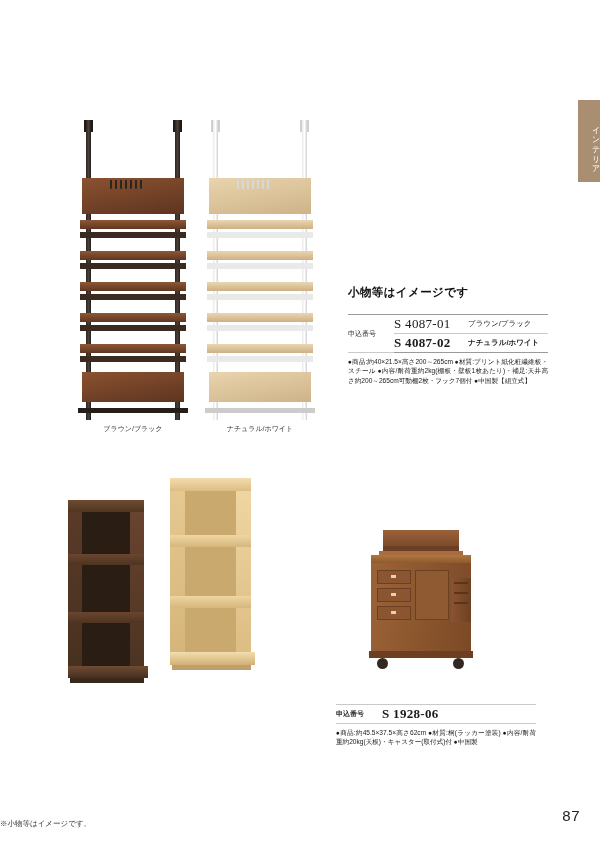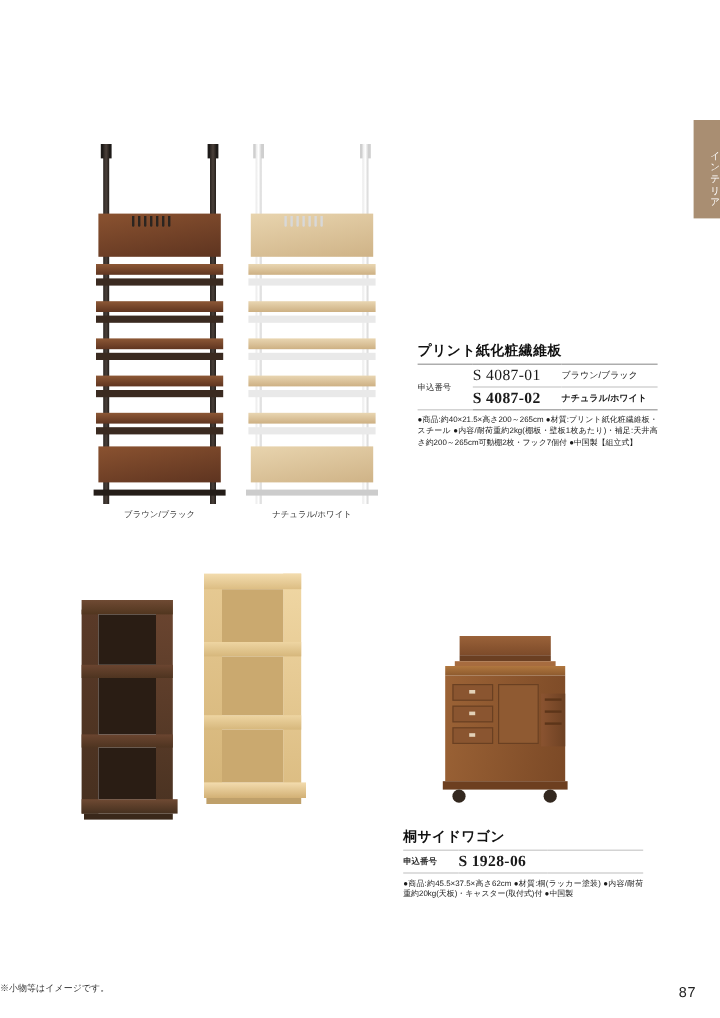--- a/index.html
+++ b/index.html
@@ -29,22 +29,22 @@
     text-align: center;
     padding-top: 9px;
     writing-mode: vertical-rl;
     text-orientation: upright;
   }
 
   
   .page-num {
     position: absolute;
     right: 20px;
-    bottom: 14px;
-    font-size: 12px;
+    bottom: 24px;
+    font-size: 15px;
     color: #222;
     letter-spacing: 0.5px;
   }
   .footnote {
     position: absolute;
     left: 0;
     right: 0;
     bottom: 19px;
     font-size: 7.5px;
     color: #333;
@@ -61,21 +61,21 @@
   .prod-title {
     font-size: 11.5px;
     font-weight: bold;
     letter-spacing: 0.4px;
     color: #111;
   }
 
   .code-table {
     width: 100%;
     border-collapse: collapse;
-    margin-top: 3px;
+    margin-top: 14px;
   }
   .code-table td {
     border-top: 0.6px solid #9a9a9a;
     border-bottom: 0.6px solid #9a9a9a;
     padding: 1px 0 1px 0;
     vertical-align: middle;
   }
   .code-table tr:first-child td { border-bottom: 0.4px solid #c9c9c9; }
   .code-table tr:last-child td { border-top: 0.4px solid #c9c9c9; font-weight: bold; }
   .cell-head {
@@ -238,21 +238,21 @@
     <div style="position:absolute;left:2px;right:2px;top:224px;height:9px;background:linear-gradient(180deg,#e9d6b2,#cdb083);"></div>
     <div style="position:absolute;left:2px;right:2px;top:236px;height:6px;background:#e9e9e9;"></div>
 
     <div style="position:absolute;left:4px;right:4px;top:252px;height:30px;background:linear-gradient(170deg,#e8d4ae,#cfb387);"></div>
     <div style="position:absolute;left:0;right:0;top:288px;height:5px;background:#cccccc;"></div>
   </div>
 
   <div class="caption-label" style="left:205px;top:424px;width:110px;">ナチュラル/ホワイト</div>
 
   <div class="info1">
-    <div class="prod-title">プリント紙化粧繊維板</div>
+    <div class="prod-title">小物等はイメージです</div>
     <table class="code-table">
       <tbody>
           <tr>
         <td class="cell-head" rowspan="2">申込番号</td>
         <td class="cell-code">S 4087-01</td>
         <td class="cell-var">ブラウン/ブラック</td>
       </tr>
       <tr>
         <td class="cell-code">S 4087-02</td>
         <td class="cell-var">ナチュラル/ホワイト</td>
@@ -323,21 +323,20 @@
     <div class="wg" style="left:99px;top:62px;width:14px;height:2px;background:#5c3519;"></div>
     <div class="wg" style="left:99px;top:72px;width:14px;height:2px;background:#5c3519;"></div>
 
     <div class="wg" style="left:14px;top:121px;width:104px;height:7px;background:#6d3f20;"></div>
 
     <div class="wg" style="left:22px;top:128px;width:11px;height:11px;border-radius:50%;background:#33281f;"></div>
     <div class="wg" style="left:98px;top:128px;width:11px;height:11px;border-radius:50%;background:#33281f;"></div>
   </div>
 
   <div class="info3" style="position:absolute;left:6px;top:170px;width:200px;">
-    <div class="prod-title">桐サイドワゴン</div>
     <table class="code-table">
       <tbody>
           <tr>
         <td class="cell-head">申込番号</td>
         <td class="cell-code">S 1928-06</td>
         <td class="cell-var"></td>
       </tr>
     </tbody>
       </table>
     <div class="spec">●商品:約45.5×37.5×高さ62cm ●材質:桐(ラッカー塗装) ●内容/耐荷重約20kg(天板)・キャスター(取付式)付 ●中国製</div>

